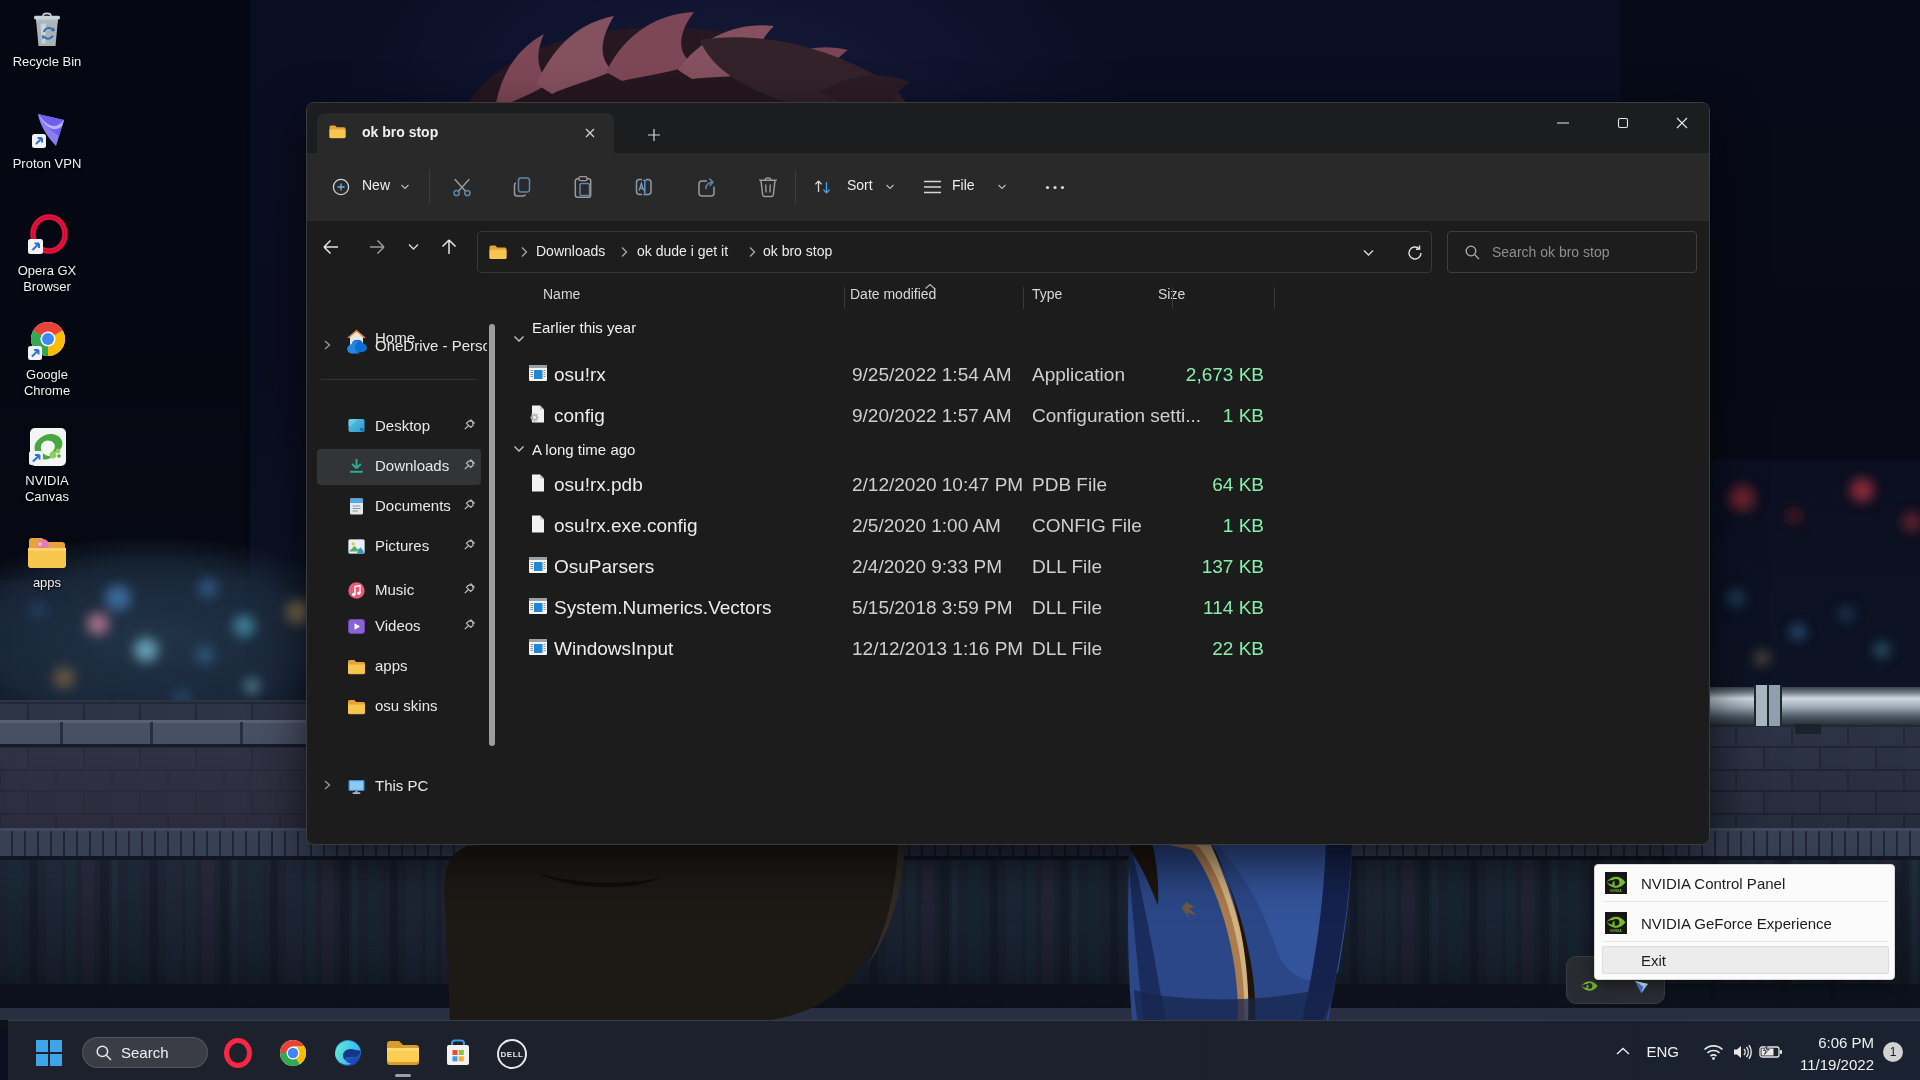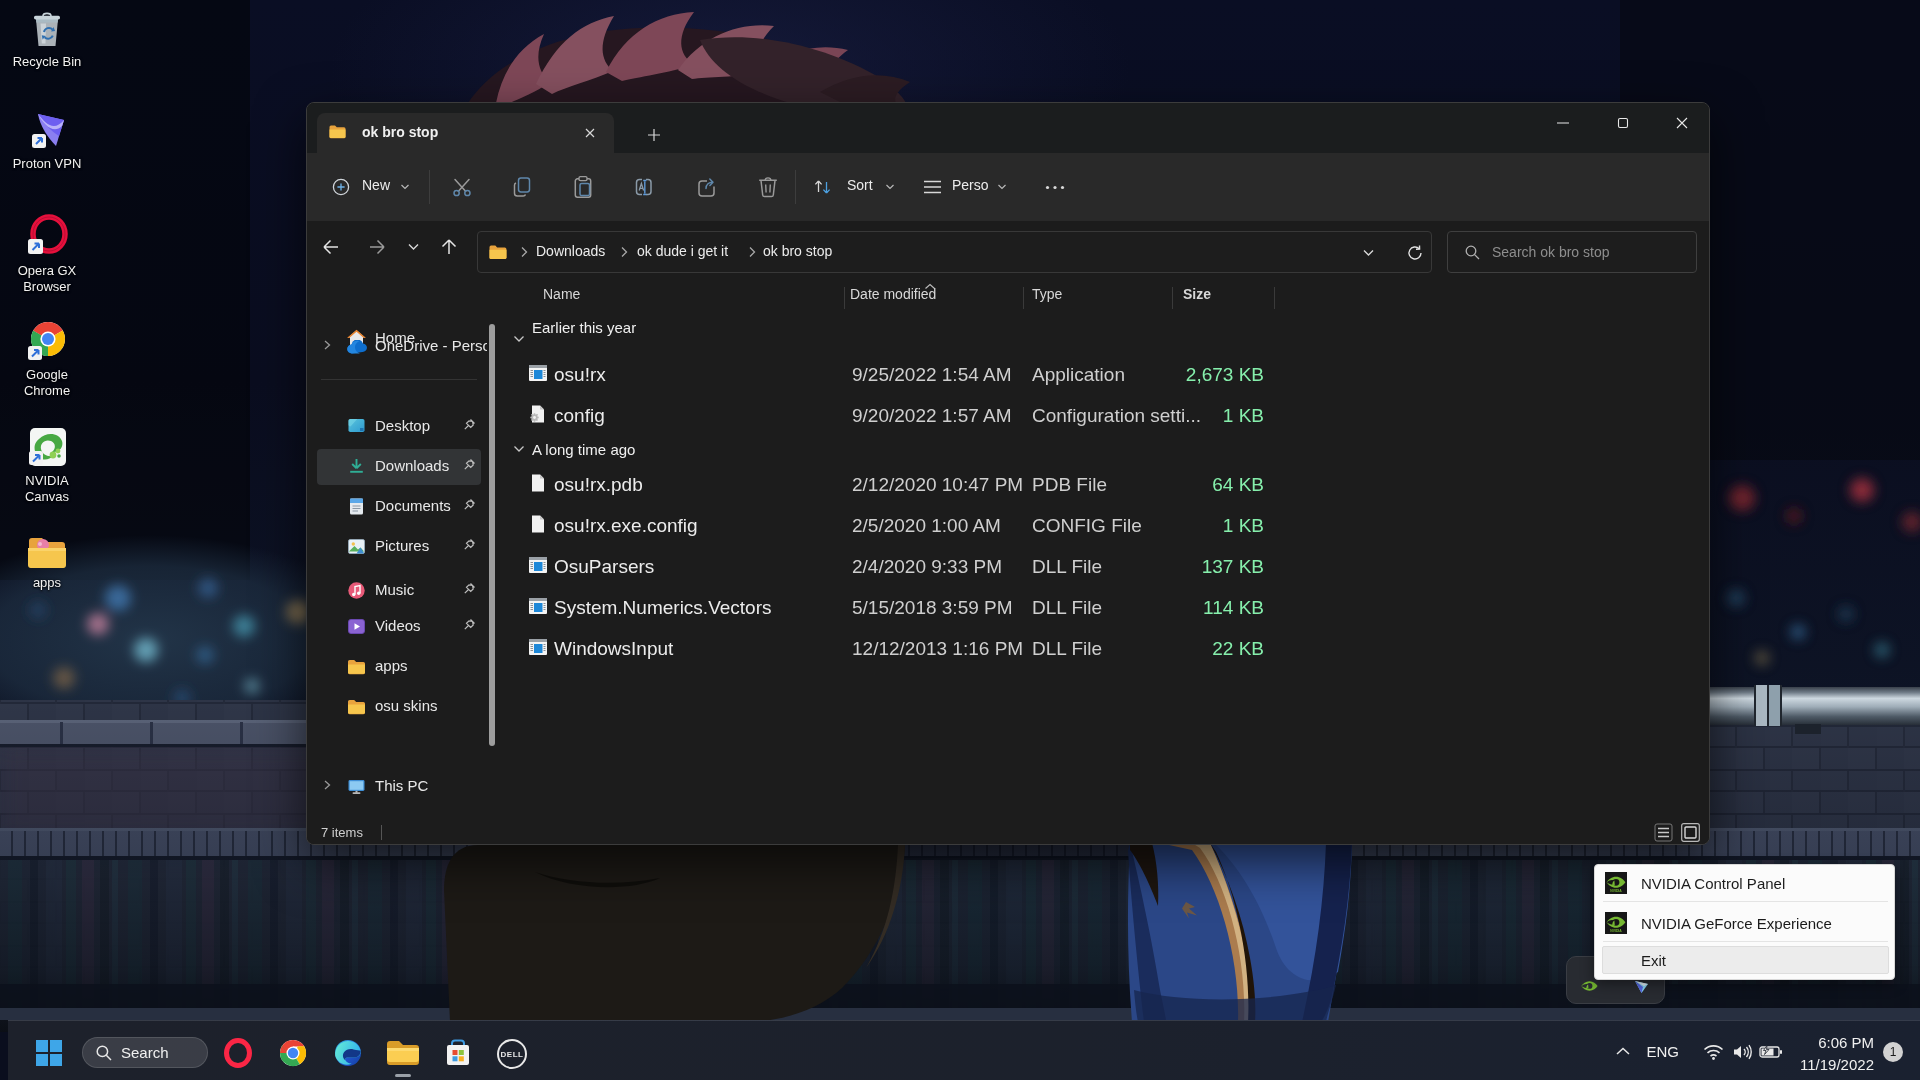--- a/index.html
+++ b/index.html
@@ -378,21 +378,21 @@
       <path d="M5.5,3 L5.5,14 M5.5,3 L2.4,6.4 M5.5,3 L8.6,6.4" stroke="#d8d8d8" stroke-width="1.3" fill="none"></path>
       <path d="M13.5,15 L13.5,4 M13.5,15 L10.4,11.6 M13.5,15 L16.6,11.6" stroke="#4ca0e0" stroke-width="1.3" fill="none"></path>
     </svg>
     <span style="position:absolute;left:540px;top:24px;font-size:14px;color:#ececec;">Sort</span>
     <svg style="position:absolute;left:578px;top:30px;" width="10" height="8" viewBox="0 0 10 8">
         <path d="M1.5,2 L5,5.5 L8.5,2" stroke="#b8b8b8" stroke-width="1.2" fill="none"></path>
       </svg>
     <svg style="position:absolute;left:616px;top:26px;" width="19" height="16" viewBox="0 0 19 16">
       <path d="M1,2.5 h17 M1,8 h17 M1,13.5 h17" stroke="#d8d8d8" stroke-width="1.6"></path>
     </svg>
-    <span style="position:absolute;left:645px;top:24px;font-size:14px;color:#ececec;">Perso</span>
+    <span style="position:absolute;left:645px;top:24px;font-size:14px;color:#ececec;">File</span>
     <svg style="position:absolute;left:690px;top:30px;" width="10" height="8" viewBox="0 0 10 8">
         <path d="M1.5,2 L5,5.5 L8.5,2" stroke="#b8b8b8" stroke-width="1.2" fill="none"></path>
       </svg>
     <svg style="position:absolute;left:738px;top:32px;" width="20" height="5" viewBox="0 0 20 5">
       <circle cx="2.5" cy="2.5" r="1.6" fill="#d8d8d8"></circle>
         <circle cx="10" cy="2.5" r="1.6" fill="#d8d8d8"></circle>
         <circle cx="17.5" cy="2.5" r="1.6" fill="#d8d8d8"></circle>
     </svg>
   </div>
   <div id="addr">
@@ -564,21 +564,21 @@
       </div>
       <div style="position:absolute;left:182px;top:51px;width:6px;height:422px;background:#9d9d9d;border-radius:3px;"></div>
     </div>
     <div id="filelist">
       <span class="hdr" style="left:38px;">Name</span>
       <svg style="position:absolute;left:419px;top:10px;" width="12" height="7" viewBox="0 0 12 7">
           <path d="M1.5,5.5 L6,1.5 L10.5,5.5" stroke="#b8b8b8" stroke-width="1.2" fill="none"></path>
         </svg>
       <span class="hdr" style="left:345px;">Date modified</span>
       <span class="hdr" style="left:527px;">Type</span>
-      <span class="hdr" style="left:678px;font-weight:bold;">Size</span>
+      <span class="hdr" style="left:653px;">Size</span>
       <div class="hsep" style="left:339px;"></div>
       <div class="hsep" style="left:518px;"></div>
       <div class="hsep" style="left:667px;"></div>
       <div class="hsep" style="left:769px;"></div>
       <svg style="position:absolute;left:8px;top:61px;" width="12" height="10" viewBox="0 0 12 10">
           <path d="M1.5,2.5 L6,7 L10.5,2.5" stroke="#c8c8c8" stroke-width="1.3" fill="none"></path>
         </svg>
       <span class="grp" style="top:46px;">Earlier this year</span>
       <div class="frow" style="top:80px;">
         <svg class="ficon" width="20" height="20" viewBox="0 0 20 20">
@@ -669,32 +669,20 @@
           <rect x="6" y="7" width="8.5" height="9" fill="#1e88d8"></rect>
           <path d="M2.5,7.5 h2.5 M2.5,9.5 h2.5 M2.5,11.5 h2.5 M2.5,13.5 h2.5 M15.5,7.5 h2 M15.5,9.5 h2 M15.5,11.5 h2 M15.5,13.5 h2" stroke="#8a9096" stroke-width="1"></path>
         </svg>
         <span class="fname">WindowsInput</span>
           <span class="fdate">12/12/2013 1:16 PM</span>
           <span class="ftype">DLL File</span>
           <span class="fsize">22 KB</span>
       </div>
     </div>
   </div>
-  <div id="statusbar">
-    <span style="position:absolute;left:14px;top:6px;">7 items</span>
-    <div style="position:absolute;left:74px;top:6px;width:1px;height:15px;background:#555;"></div>
-    <svg style="position:absolute;left:1347px;top:4px;" width="19" height="19" viewBox="0 0 19 19">
-      <rect x="1" y="1" width="17" height="17" rx="2" fill="none" stroke="#777" stroke-width="1"></rect>
-      <path d="M4,5.5 h11 M4,9.5 h11 M4,13.5 h11" stroke="#c8c8c8" stroke-width="1.4"></path>
-    </svg>
-    <svg style="position:absolute;left:1374px;top:4px;" width="19" height="19" viewBox="0 0 19 19">
-      <rect x="0.7" y="0.7" width="17.6" height="17.6" rx="2" fill="none" stroke="#b8b8b8" stroke-width="1.2"></rect>
-      <rect x="4" y="4" width="11" height="11" rx="1" fill="none" stroke="#d8d8d8" stroke-width="1.4"></rect>
-    </svg>
-  </div>
 </div>
 <div id="flyout">
   <svg style="position:absolute;left:13px;top:20px;" width="19" height="19" viewBox="0 0 22 22">
     <path d="M11,4.8 C6.8,4.8 3.4,7.5 1.6,10.3 C3.4,13.1 6.8,15.8 11,15.8 C15.2,15.8 18.6,13.1 20.4,10.3 C18.6,7.5 15.2,4.8 11,4.8 Z M11,6.9 a3.4,3.4 0 1 1 0,6.8 a3.4,3.4 0 0 1 0,-6.8 Z" fill="#76b832" fill-rule="evenodd"></path>
     <path d="M1.6,10.3 C4.2,8.2 7.3,7.4 9.4,8.6 L7.2,12.8 C5,12.4 3,11.4 1.6,10.3 Z" fill="#282b31"></path>
     <path d="M9.4,8.6 C8,9.4 7.2,10.9 7.6,12.5 L9.8,13.4 Z" fill="#76b832"></path>
   </svg>
   <svg style="position:absolute;left:66px;top:21px;" width="17" height="17" viewBox="0 0 17 17">
     <path d="M2,3 L15,6 L8.5,15 Z" fill="#8ad8f8"></path>
     <path d="M2,3 L10,9 L8.5,15 Z" fill="#5868e8"></path>

